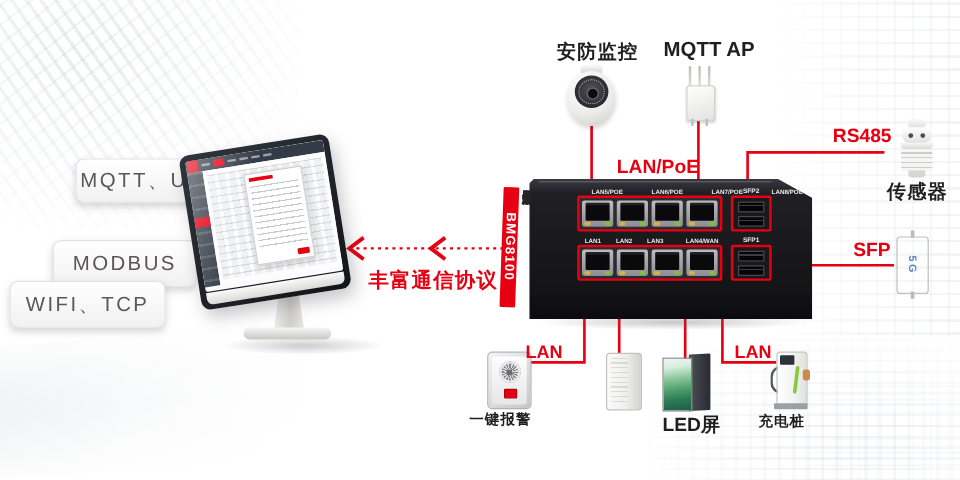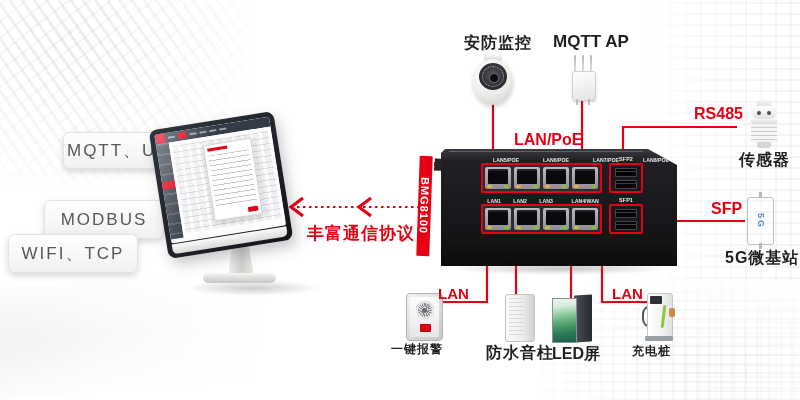--- a/index.html
+++ b/index.html
@@ -311,21 +311,20 @@
   <div class="lbl" style="left:739px;top:150px;font-size:16px;">传感器</div>
 
   <div class="lbl red" style="left:711px;top:200px;font-size:16px;letter-spacing:0;">SFP</div>
   <div class="station">
     <div class="bs-stub" style="top:0;"></div>
     <div class="bs-body">
       <span class="bs-text">5G</span>
     </div>
     <div class="bs-stub" style="top:51px;"></div>
   </div>
-  <div class="lbl" style="left:725px;top:248px;font-size:16px;">5G微基站</div>
 
   <div class="lbl red" style="left:438px;top:285px;font-size:15px;letter-spacing:0;">LAN</div>
   <div class="lbl red" style="left:612px;top:285px;font-size:15px;letter-spacing:0;">LAN</div>
 
   <div class="alarm">
     <div class="alarm-grille"></div>
     <div class="alarm-btn"></div>
   </div>
   <div class="speaker"></div>
   <div class="led-side"></div>
@@ -333,17 +332,16 @@
   <div class="charger">
     <div class="charger-cable"></div>
     <div class="charger-body"></div>
     <div class="charger-screen"></div>
     <div class="charger-stripe"></div>
     <div class="charger-plug"></div>
     <div class="charger-base"></div>
   </div>
 
   <div class="lbl" style="left:391px;top:341px;font-size:12px;">一键报警</div>
-  <div class="lbl" style="left:486px;top:343px;font-size:16px;">防水音柱</div>
   <div class="lbl" style="left:552px;top:344px;font-size:16px;letter-spacing:0;">LED屏</div>
   <div class="lbl" style="left:632px;top:343px;font-size:12px;">充电桩</div>
 
 </div>
 
 </body></html>

